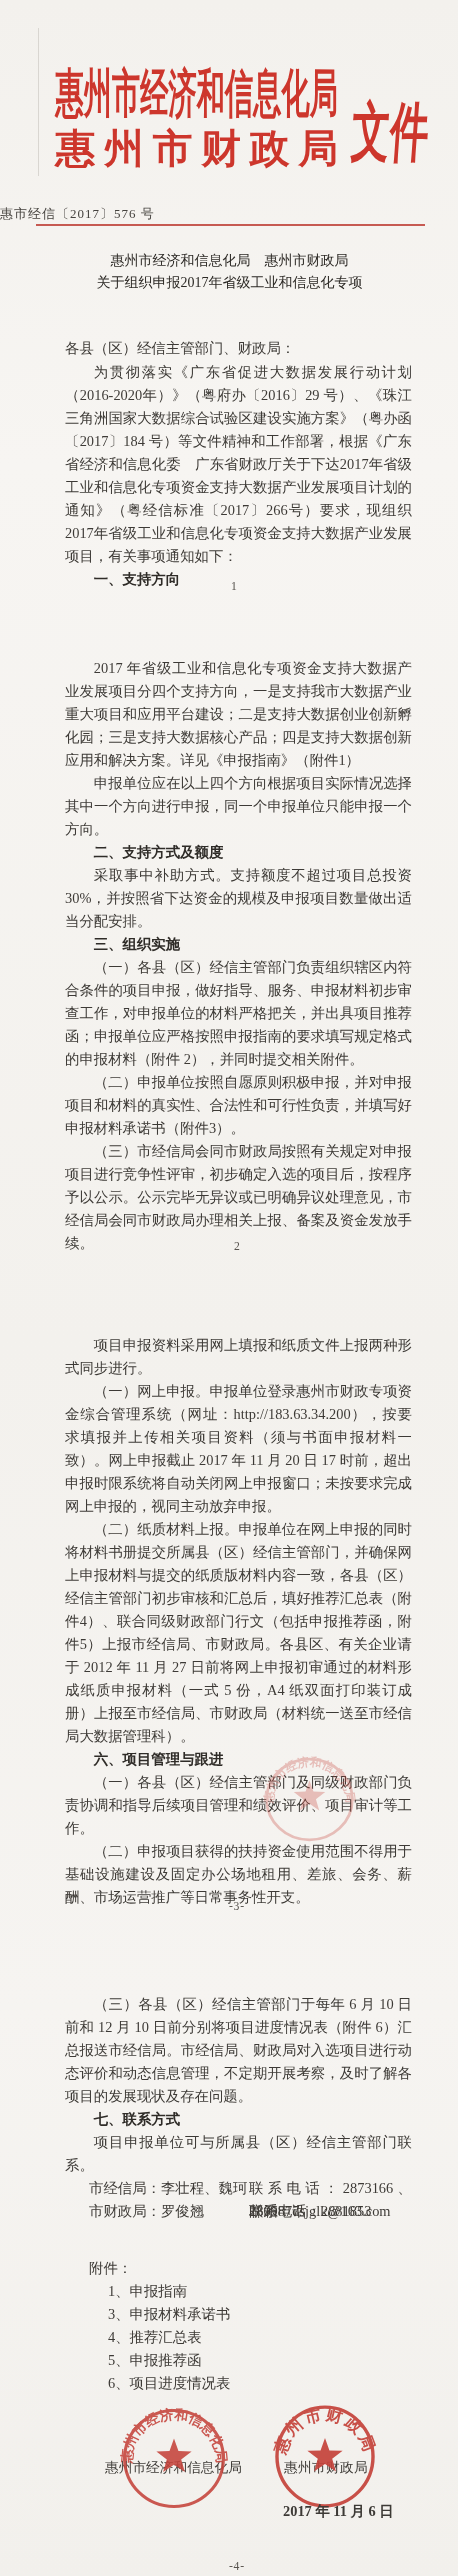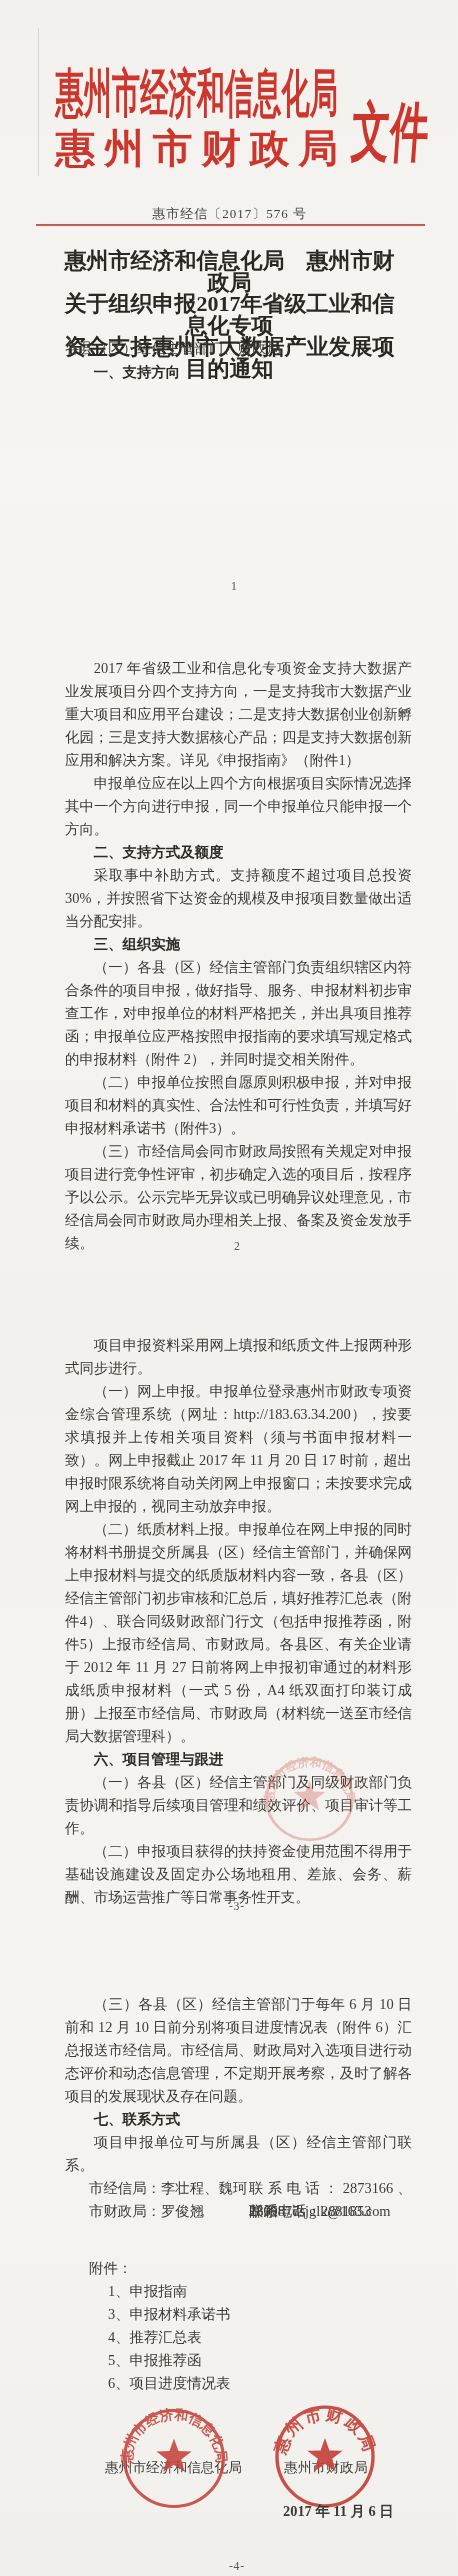--- a/index.html
+++ b/index.html
@@ -3,25 +3,25 @@
 <meta charset="utf-8">
 <style>
   html,body{margin:0;padding:0;background:#dddad5;}
   .page{
     position:relative;width:459px;height:2576px;margin:0 auto;
     background:linear-gradient(180deg,#f3f1ed 0%,#f7f5f2 18%,#f3f1ed 52%,#f6f4f1 78%,#f2f0ec 100%);
     overflow:hidden;color:#3d3a36;
     font-family:"Liberation Serif","DejaVu Serif",serif;
   }
   .abs{position:absolute;}
-  .doc-number{position:absolute;top:205px;left:0;width:459px;text-align:center;
+  .doc-number{position:absolute;top:205px;left:0;width:459px;text-align:left;
     font-size:13px;letter-spacing:1px;color:#45423e;}
   .red-line{position:absolute;left:36px;top:224px;width:389px;height:1.7px;background:#c65a52;}
   .title-block{position:absolute;top:250px;left:58px;width:343px;text-align:center;
-    font-size:22px;font-weight:bold;line-height:21.6px;color:#2b2824;}
+    font-size:14px;font-weight:normal;line-height:21.6px;color:#2b2824;}
   .body-block{position:absolute;left:65px;width:347px;font-size:14.4px;line-height:23px;
     text-align:justify;color:#3d3a36;}
   .body-block p{margin:0;text-indent:2em;}
   .sec-h{font-family:"Liberation Sans","DejaVu Sans",sans-serif;font-weight:bold;color:#2f2c28;}
   .salutation{text-indent:0 !important;font-family:Liberation Mono, monospace;}
   .contact-row{text-indent:0 !important;position:relative;padding-left:24px;}
   .contact-row .c-right{position:absolute;left:184px;top:0;}
   .att-label{text-indent:0 !important;margin-top:34px !important;padding-left:24px;}
   .att-item{text-indent:0 !important;padding-left:43px;}
   .pgnum{position:absolute;font-size:11.7px;color:#57534e;letter-spacing:0.7px;}
@@ -45,25 +45,25 @@
       <text x="0" y="0" font-size="94" font-weight="bold" textLength="112" lengthAdjust="spacingAndGlyphs" font-family="Liberation Serif, DejaVu Serif, serif" fill="#cd362c">文件</text>
     </g>
   </svg>
 
   <div class="doc-number">惠市经信〔2017〕576 号</div>
   <div class="red-line"></div>
 
   <div class="title-block">
     <div>惠州市经济和信息化局　惠州市财政局</div>
     <div>关于组织申报2017年省级工业和信息化专项</div>
-    <div>资金支持惠州市大数据产业发展项目的通知</div>
   </div>
 
   <div class="body-block" style="top:338px;">
     <p class="salutation">各县（区）经信主管部门、财政局：</p>
+    <p>为贯彻落实《广东省促进大数据发展行动计划（2016-2020年）》（粤府办〔2016〕29 号）、《珠江三角洲国家大数据综合试验区建设实施方案》（粤办函〔2017〕184 号）等文件精神和工作部署，根据《广东省经济和信息化委　广东省财政厅关于下达2017年省级工业和信息化专项资金支持大数据产业发展项目计划的通知》（粤经信标准〔2017〕266号）要求，现组织2017年省级工业和信息化专项资金支持大数据产业发展项目，有关事项通知如下：</p>
     <p class="sec-h">一、支持方向</p>
   </div>
   <div class="pgnum" style="left:231px;top:580px;">1</div>
 
   <div class="body-block" style="top:657px;">
     <p>2017 年省级工业和信息化专项资金支持大数据产业发展项目分四个支持方向，一是支持我市大数据产业重大项目和应用平台建设；二是支持大数据创业创新孵化园；三是支持大数据核心产品；四是支持大数据创新应用和解决方案。详见《申报指南》（附件1）</p>
     <p>申报单位应在以上四个方向根据项目实际情况选择其中一个方向进行申报，同一个申报单位只能申报一个方向。</p>
     <p class="sec-h">二、支持方式及额度</p>
     <p>采取事中补助方式。支持额度不超过项目总投资 30%，并按照省下达资金的规模及申报项目数量做出适当分配安排。</p>
     <p class="sec-h">三、组织实施</p>

